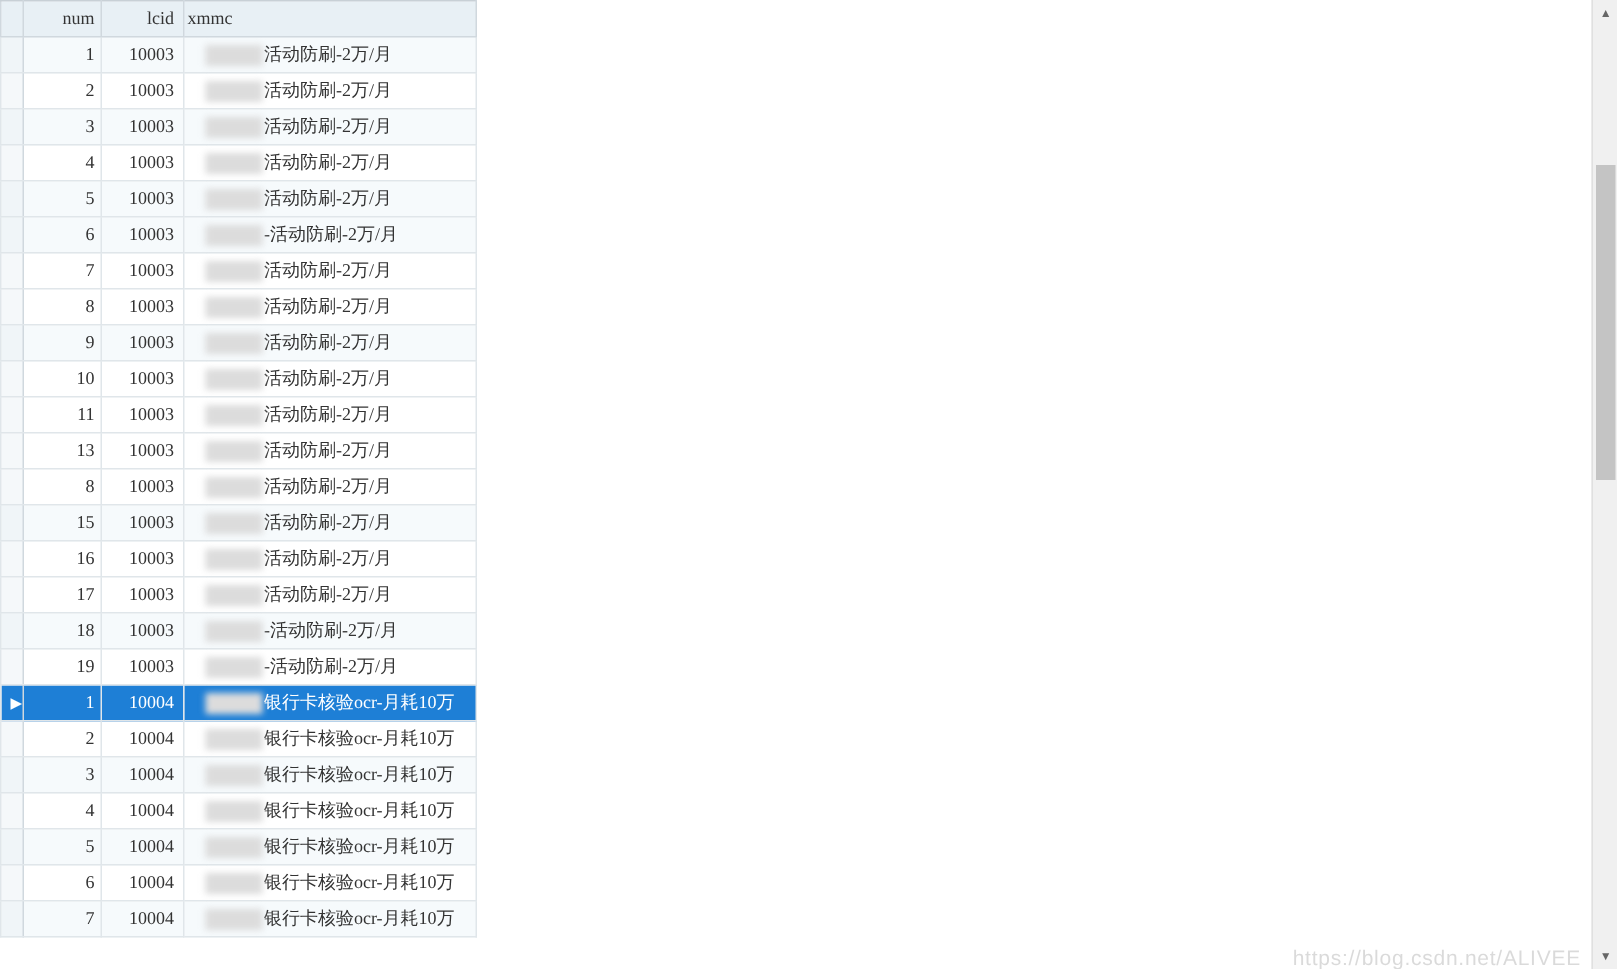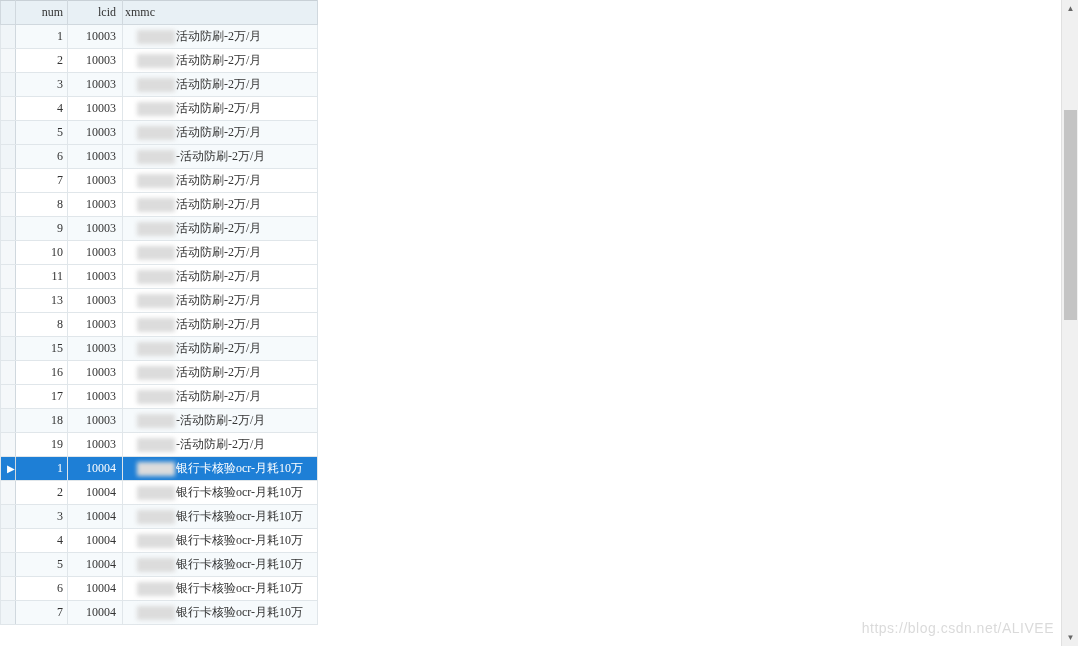--- a/index.html
+++ b/index.html
@@ -140,21 +140,21 @@
       position: absolute;
       left: 2px;
       width: 13px;
       background: #c4c4c4;
       border-radius: 0;
       cursor: pointer;
     }
     .watermark {
       position: absolute;
       right: 24px;
-      bottom: 10px;
+      bottom: 0;
       font-size: 14px;
       color: rgba(150, 150, 150, 0.35);
       letter-spacing: 0.5px;
       pointer-events: none;
     }
   </style>
 </head>
 <body>
 
 <div class="table-container">

